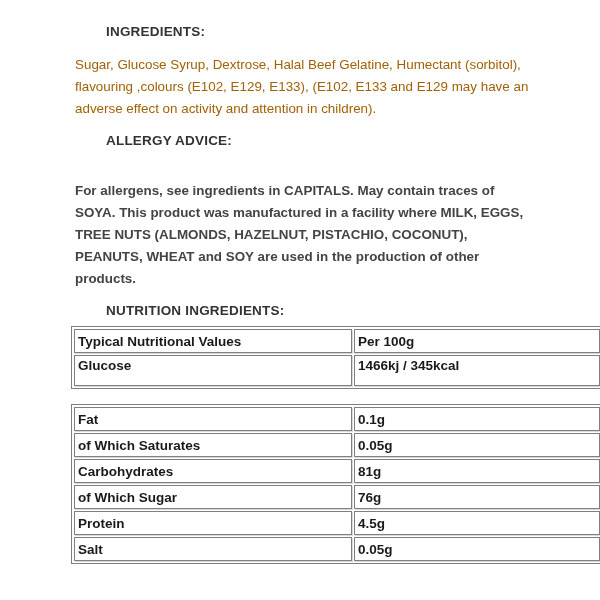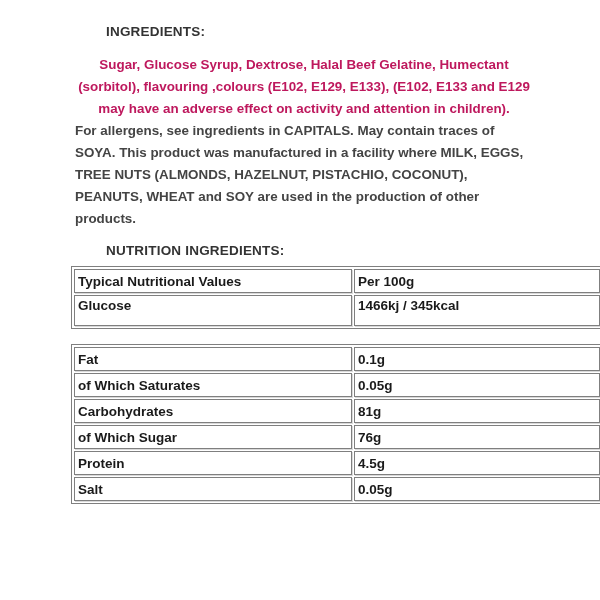--- a/index.html
+++ b/index.html
@@ -28,31 +28,30 @@
     margin: 0;
     padding-left: 31px;
   }
   .para {
     font-size: 13.4px;
     line-height: 22px;
     margin: 0;
     width: 458px;
   }
   .para.regular {
-    color: #be185d;
-    font-weight: bold;
-    text-align: center;
+    color: #a16207;
+    font-weight: normal;
   }
   .para.bold {
     color: #444444;
     font-weight: bold;
   }
   .mt-ing-text   { margin-top: 15px; }
   .mt-allergy-h  { margin-top: 13px; }
-  .mt-allergy-t  { margin-top: 0; }
+  .mt-allergy-t  { margin-top: 32px; }
   .mt-safety-t   { margin-top: 17px; }
   .mt-nutri-h    { margin-top: 13px; }
 
   table.nutri {
     border-collapse: separate;
     border-spacing: 2px;
     border: 1px solid #7f7f7f;
     background: #ffffff;
     width: 532px;
     margin-left: -4px;
@@ -80,20 +79,21 @@
 </style>
 </head>
 <body>
 
 <div class="page">
 
   <h3 class="heading">INGREDIENTS:</h3>
 
   <p class="para regular mt-ing-text">Sugar, Glucose Syrup, Dextrose, Halal Beef Gelatine, Humectant (sorbitol), flavouring ,colours (E102, E129, E133), (E102, E133 and E129 may have an adverse effect on activity and attention in children).</p>
 
+  <h3 class="heading mt-allergy-h">ALLERGY ADVICE:</h3>
 
   <p class="para bold mt-allergy-t">For allergens, see ingredients in CAPITALS. May contain traces of SOYA. This product was manufactured in a facility where MILK, EGGS, TREE NUTS (ALMONDS, HAZELNUT, PISTACHIO, COCONUT), PEANUTS, WHEAT and SOY are used in the production of other products.</p>
 
 
   <h3 class="heading mt-nutri-h">NUTRITION INGREDIENTS:</h3>
 
   <table class="nutri first">
     <tbody>
       <tr>
         <td class="col-label">Typical Nutritional Values</td>

